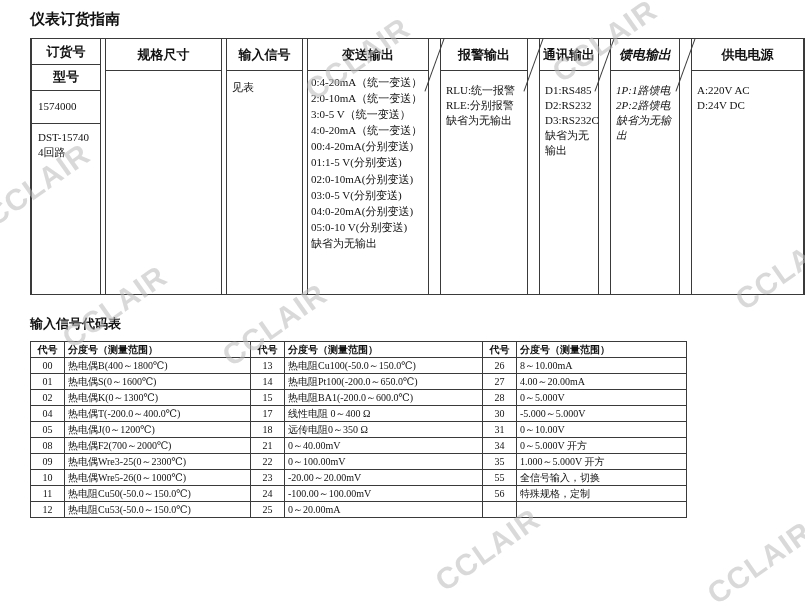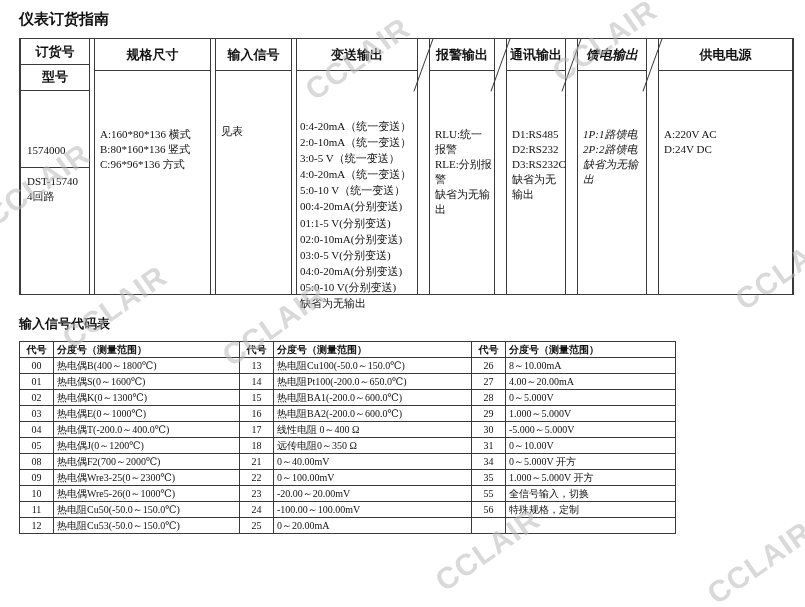--- a/index.html
+++ b/index.html
@@ -10,51 +10,51 @@
   }
 
   
   #watermark-layer { position:absolute; inset:0; pointer-events:none; z-index:9; }
   .watermark {
     position:absolute; font-family:"Liberation Sans","DejaVu Sans",sans-serif;
     font-size:30px; font-weight:bold; letter-spacing:1px; white-space:nowrap;
     color:rgba(185,185,185,0.55); transform:rotate(-35deg);
   }
 
-  .doc { position:relative; z-index:1; padding:10px 0 0 19px; }
+  .doc { position:relative; z-index:1; padding:10px 0 0 30px; }
   .doc-title { font-size:15px; font-weight:bold; margin:0 0 9px 0; }
 
   
   .order-diagram {
     width:775px; height:257px; border:1px solid #3a3a3a;
     display:flex; align-items:stretch; background:#fff;
   }
   .order-col {
     border-left:1px solid #3a3a3a; border-right:1px solid #3a3a3a;
-    display:flex; flex-direction:column;gap:44px;
+    display:flex; flex-direction:column;
   }
   .col-head {
     border-bottom:1px solid #3a3a3a; font-weight:bold; font-size:13px;
     text-align:center; padding:7px 2px 6px;
   }
   .col-order-no .col-head { padding:4px 2px; }
   .head-divider { height:0; border-top:1px solid #3a3a3a; margin:3px -2px; }
   .col-body { flex:1; font-size:11px; line-height:15px; }
   .content-group { padding:12px 2px 4px 5px; }
   .content-group.divided { border-top:1px solid #3a3a3a; padding-top:5px; }
   .col-order-no .content-group { padding:8px 2px 9px 6px; }
   .col-order-no .content-group.divided { padding-top:6px; }
   .col-input-signal .content-group { padding-top:9px; }
   .col-transmit-output .content-group { padding:3px 1px 0 3px; line-height:16.1px; }
 
   .col-order-no { width:70px; }
   .col-size { width:117px; }
   .col-input-signal { width:77px; }
   .col-transmit-output { width:122px; }
-  .col-alarm-output { width:66px; }
+  .col-alarm-output { width:88px; }
   .col-comm-output { width:60px; }
   .col-power-feed-output { width:70px;font-style:italic; }
   .col-power-supply { flex:1; }
 
   .col-gap { width:4px; position:relative; }
   .col-gap.with-slash { width:11px; }
   .slash {
     position:absolute; top:-2px; left:5px; width:1px; height:56px;
     background:#3a3a3a; transform:rotate(20deg); transform-origin:50% 50%;
   }
@@ -104,27 +104,20 @@
             <div class="content-line">DST-15740</div>
             <div class="content-line">4回路</div>
           </div>
         </div>
       </div>
       <div class="col-gap"></div>
       <div class="order-col col-size">
         <div class="col-head">
           <div class="head-line">规格尺寸</div>
         </div>
-        <div class="col-body">
-          <div class="content-group">
-            <div class="content-line">A:160*80*136 横式</div>
-            <div class="content-line">B:80*160*136 竖式</div>
-            <div class="content-line">C:96*96*136 方式</div>
-          </div>
-        </div>
       </div>
       <div class="col-gap"></div>
       <div class="order-col col-input-signal">
         <div class="col-head">
           <div class="head-line">输入信号</div>
         </div>
         <div class="col-body">
           <div class="content-group">
             <div class="content-line">见表</div>
           </div>
@@ -134,21 +127,20 @@
       <div class="order-col col-transmit-output">
         <div class="col-head">
           <div class="head-line">变送输出</div>
         </div>
         <div class="col-body">
           <div class="content-group">
             <div class="content-line">0:4-20mA（统一变送）</div>
             <div class="content-line">2:0-10mA（统一变送）</div>
             <div class="content-line">3:0-5 V（统一变送）</div>
             <div class="content-line">4:0-20mA（统一变送）</div>
-            <div class="content-line">5:0-10 V（统一变送）</div>
             <div class="content-line">00:4-20mA(分别变送)</div>
             <div class="content-line">01:1-5 V(分别变送)</div>
             <div class="content-line">02:0-10mA(分别变送)</div>
             <div class="content-line">03:0-5 V(分别变送)</div>
             <div class="content-line">04:0-20mA(分别变送)</div>
             <div class="content-line">05:0-10 V(分别变送)</div>
             <div class="content-line">缺省为无输出</div>
           </div>
         </div>
       </div>
@@ -246,28 +238,20 @@
         </tr>
         <tr>
           <td class="code-cell">02</td>
           <td class="range-cell">热电偶K(0～1300℃)</td>
           <td class="code-cell">15</td>
           <td class="range-cell">热电阻BA1(-200.0～600.0℃)</td>
           <td class="code-cell">28</td>
           <td class="range-cell">0～5.000V</td>
         </tr>
         <tr>
-          <td class="code-cell">03</td>
-          <td class="range-cell">热电偶E(0～1000℃)</td>
-          <td class="code-cell">16</td>
-          <td class="range-cell">热电阻BA2(-200.0～600.0℃)</td>
-          <td class="code-cell">29</td>
-          <td class="range-cell">1.000～5.000V</td>
-        </tr>
-        <tr>
           <td class="code-cell">04</td>
           <td class="range-cell">热电偶T(-200.0～400.0℃)</td>
           <td class="code-cell">17</td>
           <td class="range-cell">线性电阻 0～400 Ω</td>
           <td class="code-cell">30</td>
           <td class="range-cell">-5.000～5.000V</td>
         </tr>
         <tr>
           <td class="code-cell">05</td>
           <td class="range-cell">热电偶J(0～1200℃)</td>

